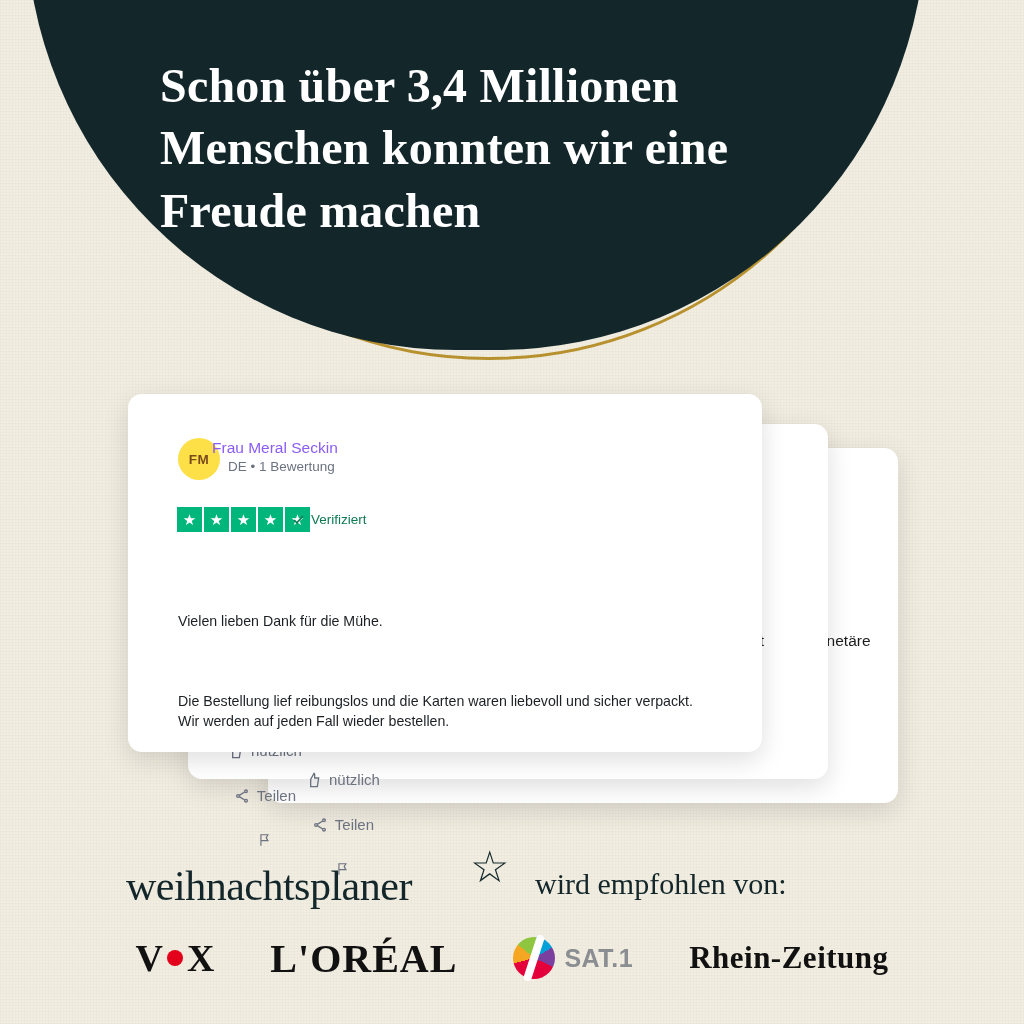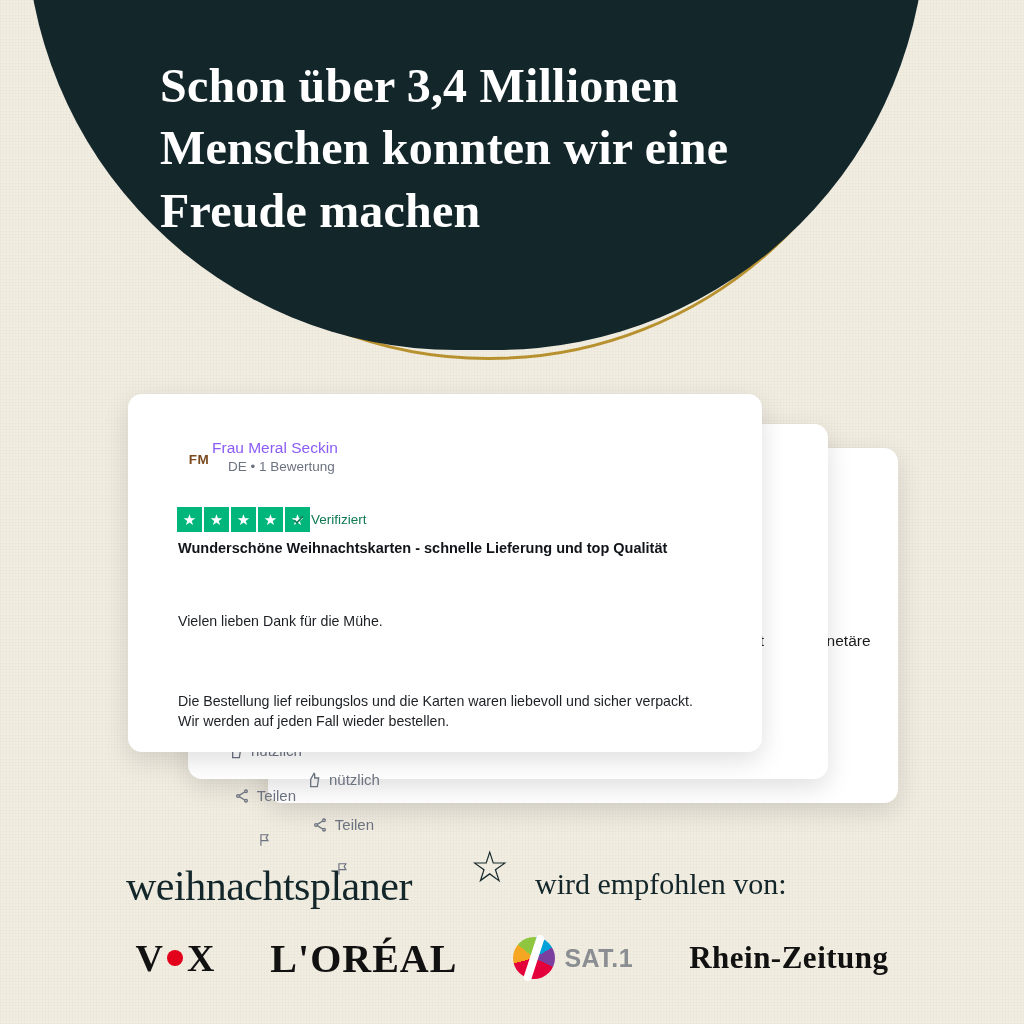--- a/index.html
+++ b/index.html
@@ -79,21 +79,21 @@
     flex-direction:column;
   }
   .back-actions .act { display:flex; align-items:center; gap:7px; }
   .back1-actions { left:228px; top:742px; }
   .back2-actions { left:306px; top:771px; }
 
   
   .avatar {
     position:absolute; left:178px; top:438px;
     width:42px; height:42px; border-radius:50%;
-    background:#ffffff; color:#7a4a1e;
+    background:#fde047; color:#7a4a1e;
     display:flex; align-items:center; justify-content:center;
     font-size:13.5px; font-weight:700; letter-spacing:0.5px;
   }
   .rev-name {
     position:absolute; left:212px; top:439px;
     font-size:15.5px; color:#8b5cf6; font-weight:400;
   }
   .rev-meta {
     position:absolute; left:228px; top:459px;
     font-size:13.5px; color:#6b7280;
@@ -262,21 +262,20 @@
     <div class="star">★</div>
   </div>
 
   <div class="verified">
     <svg class="icon-svg" width="13" height="13" viewBox="0 0 24 24" fill="none" stroke="#0f7a52" stroke-width="3">
         <path d="M4 13l5 5L20 6"></path>
       </svg>
     <span>Verifiziert</span>
   </div>
 
-  <div class="rev-title">Wunderschöne Weihnachtskarten - schnelle Lieferung und top Qualität</div>
 
   <div class="rev-body">
     <p>Vielen lieben Dank für die Mühe.</p>
     <p>Die Bestellung lief reibungslos und die Karten waren liebevoll und sicher verpackt. Wir werden auf jeden Fall wieder bestellen.</p>
   </div>
 </div>
 
 <div class="brand">weihnachtsplaner</div>
 <div class="brand-star">☆</div>
 <div class="recommend">wird empfohlen von:</div>

